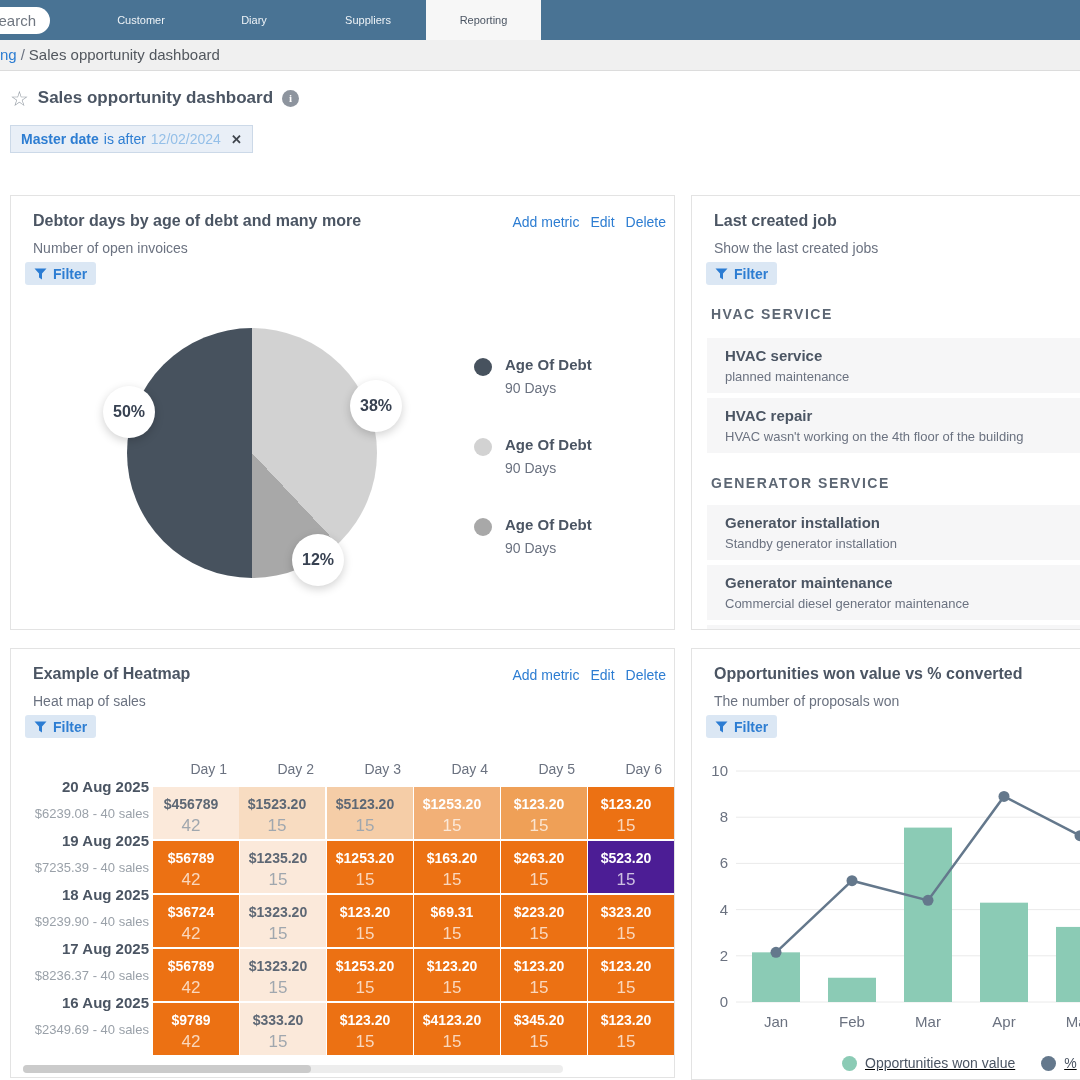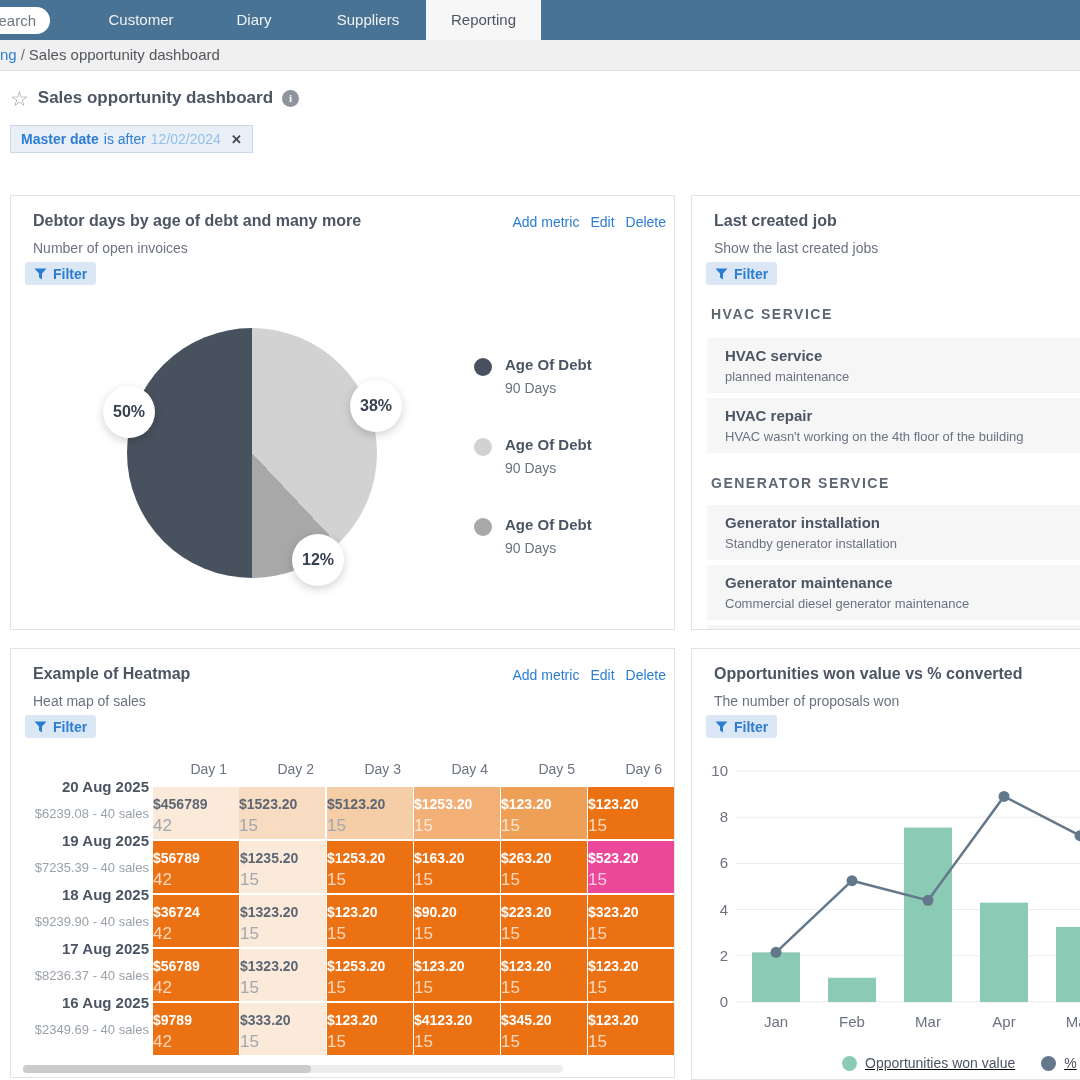--- a/index.html
+++ b/index.html
@@ -3,21 +3,21 @@
 <meta charset="utf-8">
 <style>
   html,body{margin:0;padding:0;width:1080px;height:1080px;overflow:hidden;background:#fff;
     font-family:"Liberation Sans",sans-serif;-webkit-font-smoothing:antialiased;}
   *{box-sizing:border-box;}
 
   
   .nav{position:absolute;top:0;left:0;width:1080px;height:40px;background:var(--nav-bg,#497394);}
   .search-pill{position:absolute;left:-55px;top:7px;width:105px;height:27px;background:#fff;border-radius:14px;
     color:#6f7680;font-size:15px;line-height:27px;text-align:right;padding-right:14px;}
-  .nav-item{position:absolute;top:0;height:40px;line-height:40px;text-align:center;color:#eef3f7;font-size:15px;cursor:pointer;}
+  .nav-item{position:absolute;top:0;height:40px;line-height:40px;text-align:center;color:#eef3f7;font-size:11px;cursor:pointer;}
   .nav-item.active{background:#f7f7f7;color:#4b5563;}
 
   
   .breadcrumb-bar{position:absolute;top:40px;left:0;width:1080px;height:31px;background:#f0f0f0;
     border-bottom:1px solid #dcdcdc;font-size:15px;line-height:30px;color:#52575e;}
   .crumb-link{color:var(--accent,#2d7dd2);cursor:pointer;margin-top:28px;}
   .crumb-sep{color:#6b7280;padding:0 4px;}
 
   
   .title-row{position:absolute;top:84px;left:10px;display:flex;align-items:center;gap:9px;height:28px;}
@@ -61,21 +61,21 @@
   .job-heading{position:absolute;left:19px;font-size:14px;font-weight:700;color:#5d6774;letter-spacing:1.5px;}
   .job-item{position:absolute;left:15px;width:390px;height:55px;background:#f6f6f7;cursor:pointer;}
   .job-name{padding:9px 0 0 18px;font-size:15px;font-weight:700;color:#4b5563;}
   .job-desc{padding:5px 0 0 18px;font-size:13px;color:#6b7280;}
   .job-partial{position:absolute;left:15px;width:390px;top:429px;height:10px;background:#f6f6f7;}
 
   
   .hm-col{position:absolute;width:86px;font-size:14px;color:#6b7280;text-align:right;padding-right:12px;}
   .hm-date{position:absolute;width:138px;font-size:15px;font-weight:700;color:#4b5563;text-align:right;}
   .hm-summary{position:absolute;width:138px;font-size:13px;color:#9aa1a9;text-align:right;}
-  .hm-cell{position:absolute;width:86px;height:52px;text-align:left;padding:9px 10px 0 0;}
+  .hm-cell{position:absolute;width:86px;height:52px;text-align:center;padding:9px 10px 0 0;}
   .hm-val{font-size:14px;font-weight:700;line-height:16px;}
   .hm-count{font-size:17px;margin-top:4px;}
   .hm-cell.dark .hm-val{color:#5d6774;}
   .hm-cell.dark .hm-count{color:#a0a7ae;}
   .hm-cell.light .hm-val{color:#fff;}
   .hm-cell.light .hm-count{color:rgba(255,255,255,.72);}
   .hscroll{position:absolute;left:12px;top:416px;width:540px;height:8px;background:#ededed;border-radius:4px;cursor:pointer;}
   .hscroll-thumb{width:288px;height:8px;background:#cbcbcb;border-radius:4px;cursor:grab;}
 
   
@@ -252,40 +252,40 @@
         <div class="hm-count">15</div>
       </div>
       <div class="hm-cell light" style="left: 403px; top: 192px; background: rgb(236, 113, 19);">
         <div class="hm-val">$163.20</div>
         <div class="hm-count">15</div>
       </div>
       <div class="hm-cell light" style="left: 490px; top: 192px; background: rgb(236, 113, 19);">
         <div class="hm-val">$263.20</div>
         <div class="hm-count">15</div>
       </div>
-      <div class="hm-cell light" style="left: 577px; top: 192px; background: #ec4899;">
+      <div class="hm-cell light" style="left: 577px; top: 192px; background: #4c1d95;">
         <div class="hm-val">$523.20</div>
         <div class="hm-count">15</div>
       </div>
       <div class="hm-date" style="left: 0px; top: 237px;">18 Aug 2025</div>
       <div class="hm-summary" style="left: 0px; top: 265px;">$9239.90 - 40 sales</div>
       <div class="hm-cell light" style="left: 142px; top: 246px; background: rgb(236, 113, 19);">
         <div class="hm-val">$36724</div>
         <div class="hm-count">42</div>
       </div>
       <div class="hm-cell dark" style="left: 229px; top: 246px; background: rgb(251, 233, 218);">
         <div class="hm-val">$1323.20</div>
         <div class="hm-count">15</div>
       </div>
       <div class="hm-cell light" style="left: 316px; top: 246px; background: rgb(236, 113, 19);">
         <div class="hm-val">$123.20</div>
         <div class="hm-count">15</div>
       </div>
       <div class="hm-cell light" style="left: 403px; top: 246px; background: rgb(236, 113, 19);">
-        <div class="hm-val">$90.20</div>
+        <div class="hm-val">$69.31</div>
         <div class="hm-count">15</div>
       </div>
       <div class="hm-cell light" style="left: 490px; top: 246px; background: rgb(236, 113, 19);">
         <div class="hm-val">$223.20</div>
         <div class="hm-count">15</div>
       </div>
       <div class="hm-cell light" style="left: 577px; top: 246px; background: rgb(236, 113, 19);">
         <div class="hm-val">$323.20</div>
         <div class="hm-count">15</div>
       </div>

